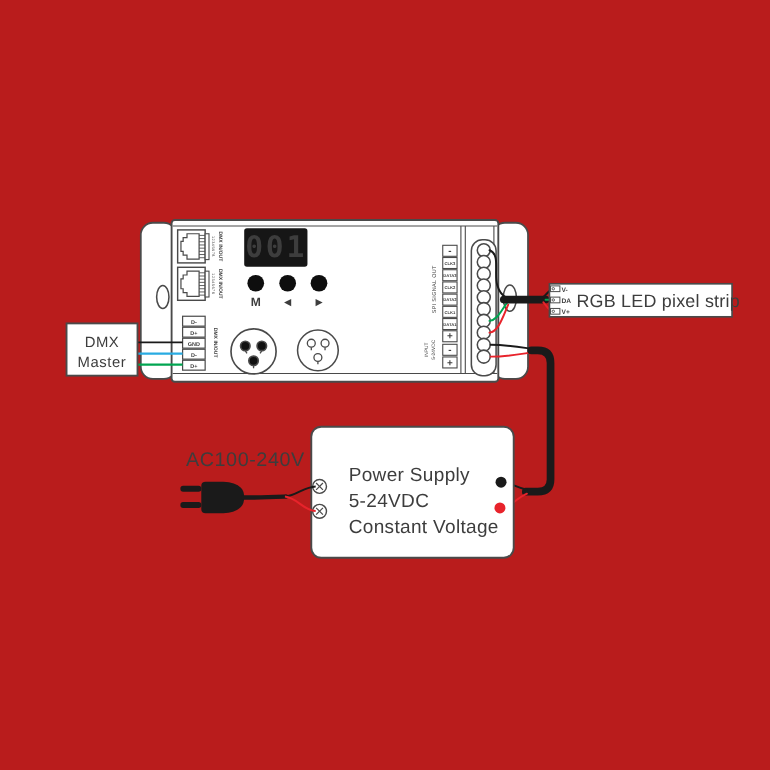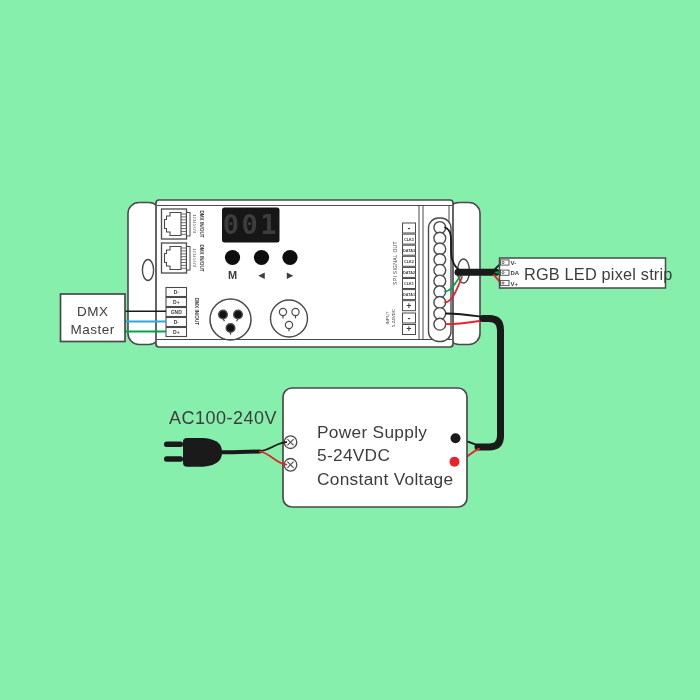--- a/index.html
+++ b/index.html
@@ -1,16 +1,16 @@
 <!DOCTYPE html>
 <html><head>
 <meta charset="utf-8">
 <style>
   html,body{margin:0;padding:0;background:#ffffff;}
-  .stage{position:relative;width:700px;height:700px;background:#86efac;overflow:hidden;
+  .stage{position:relative;width:700px;height:700px;background:#b91c1c;overflow:hidden;
          font-family:"Liberation Sans",sans-serif;}
   svg{position:absolute;left:0;top:0;}
   svg text{font-family:"Liberation Sans",sans-serif;fill:#3d3d3d;}
   .seg{font-family:"DejaVu Sans Mono",monospace;font-weight:bold;}
   .ol{stroke:#4a4a4a;fill:none;}
   .olw{stroke:#4a4a4a;fill:#ffffff;}
   .lbl{font-weight:bold;}
 </style>
 </head>
 <body>

